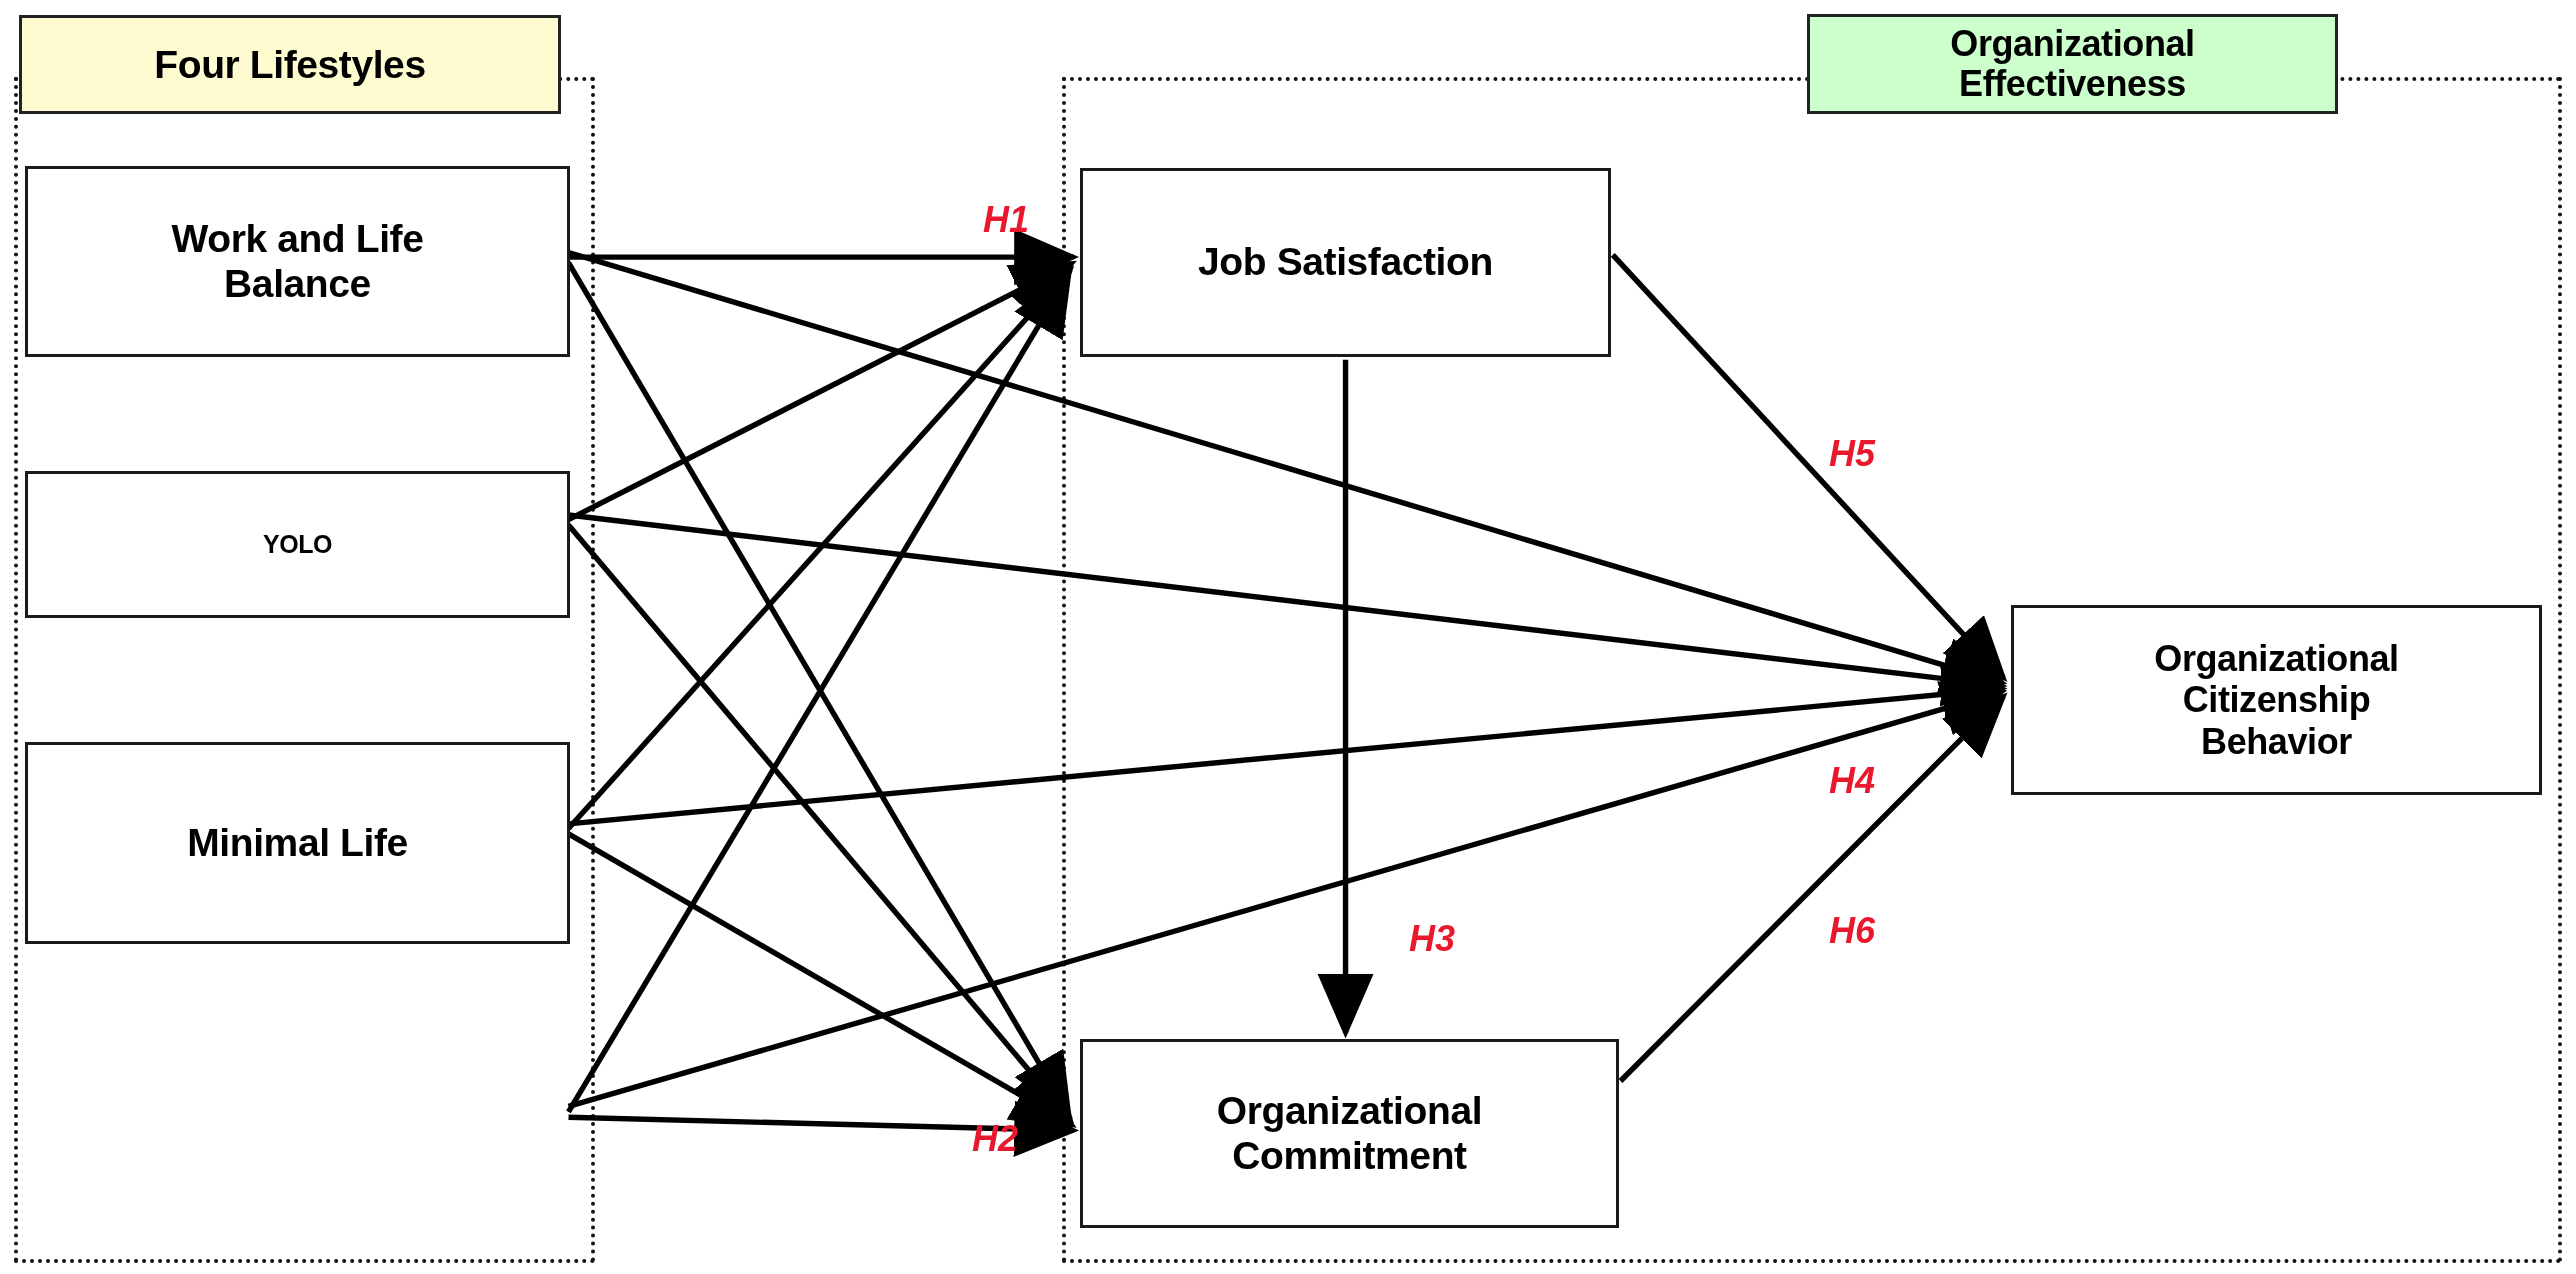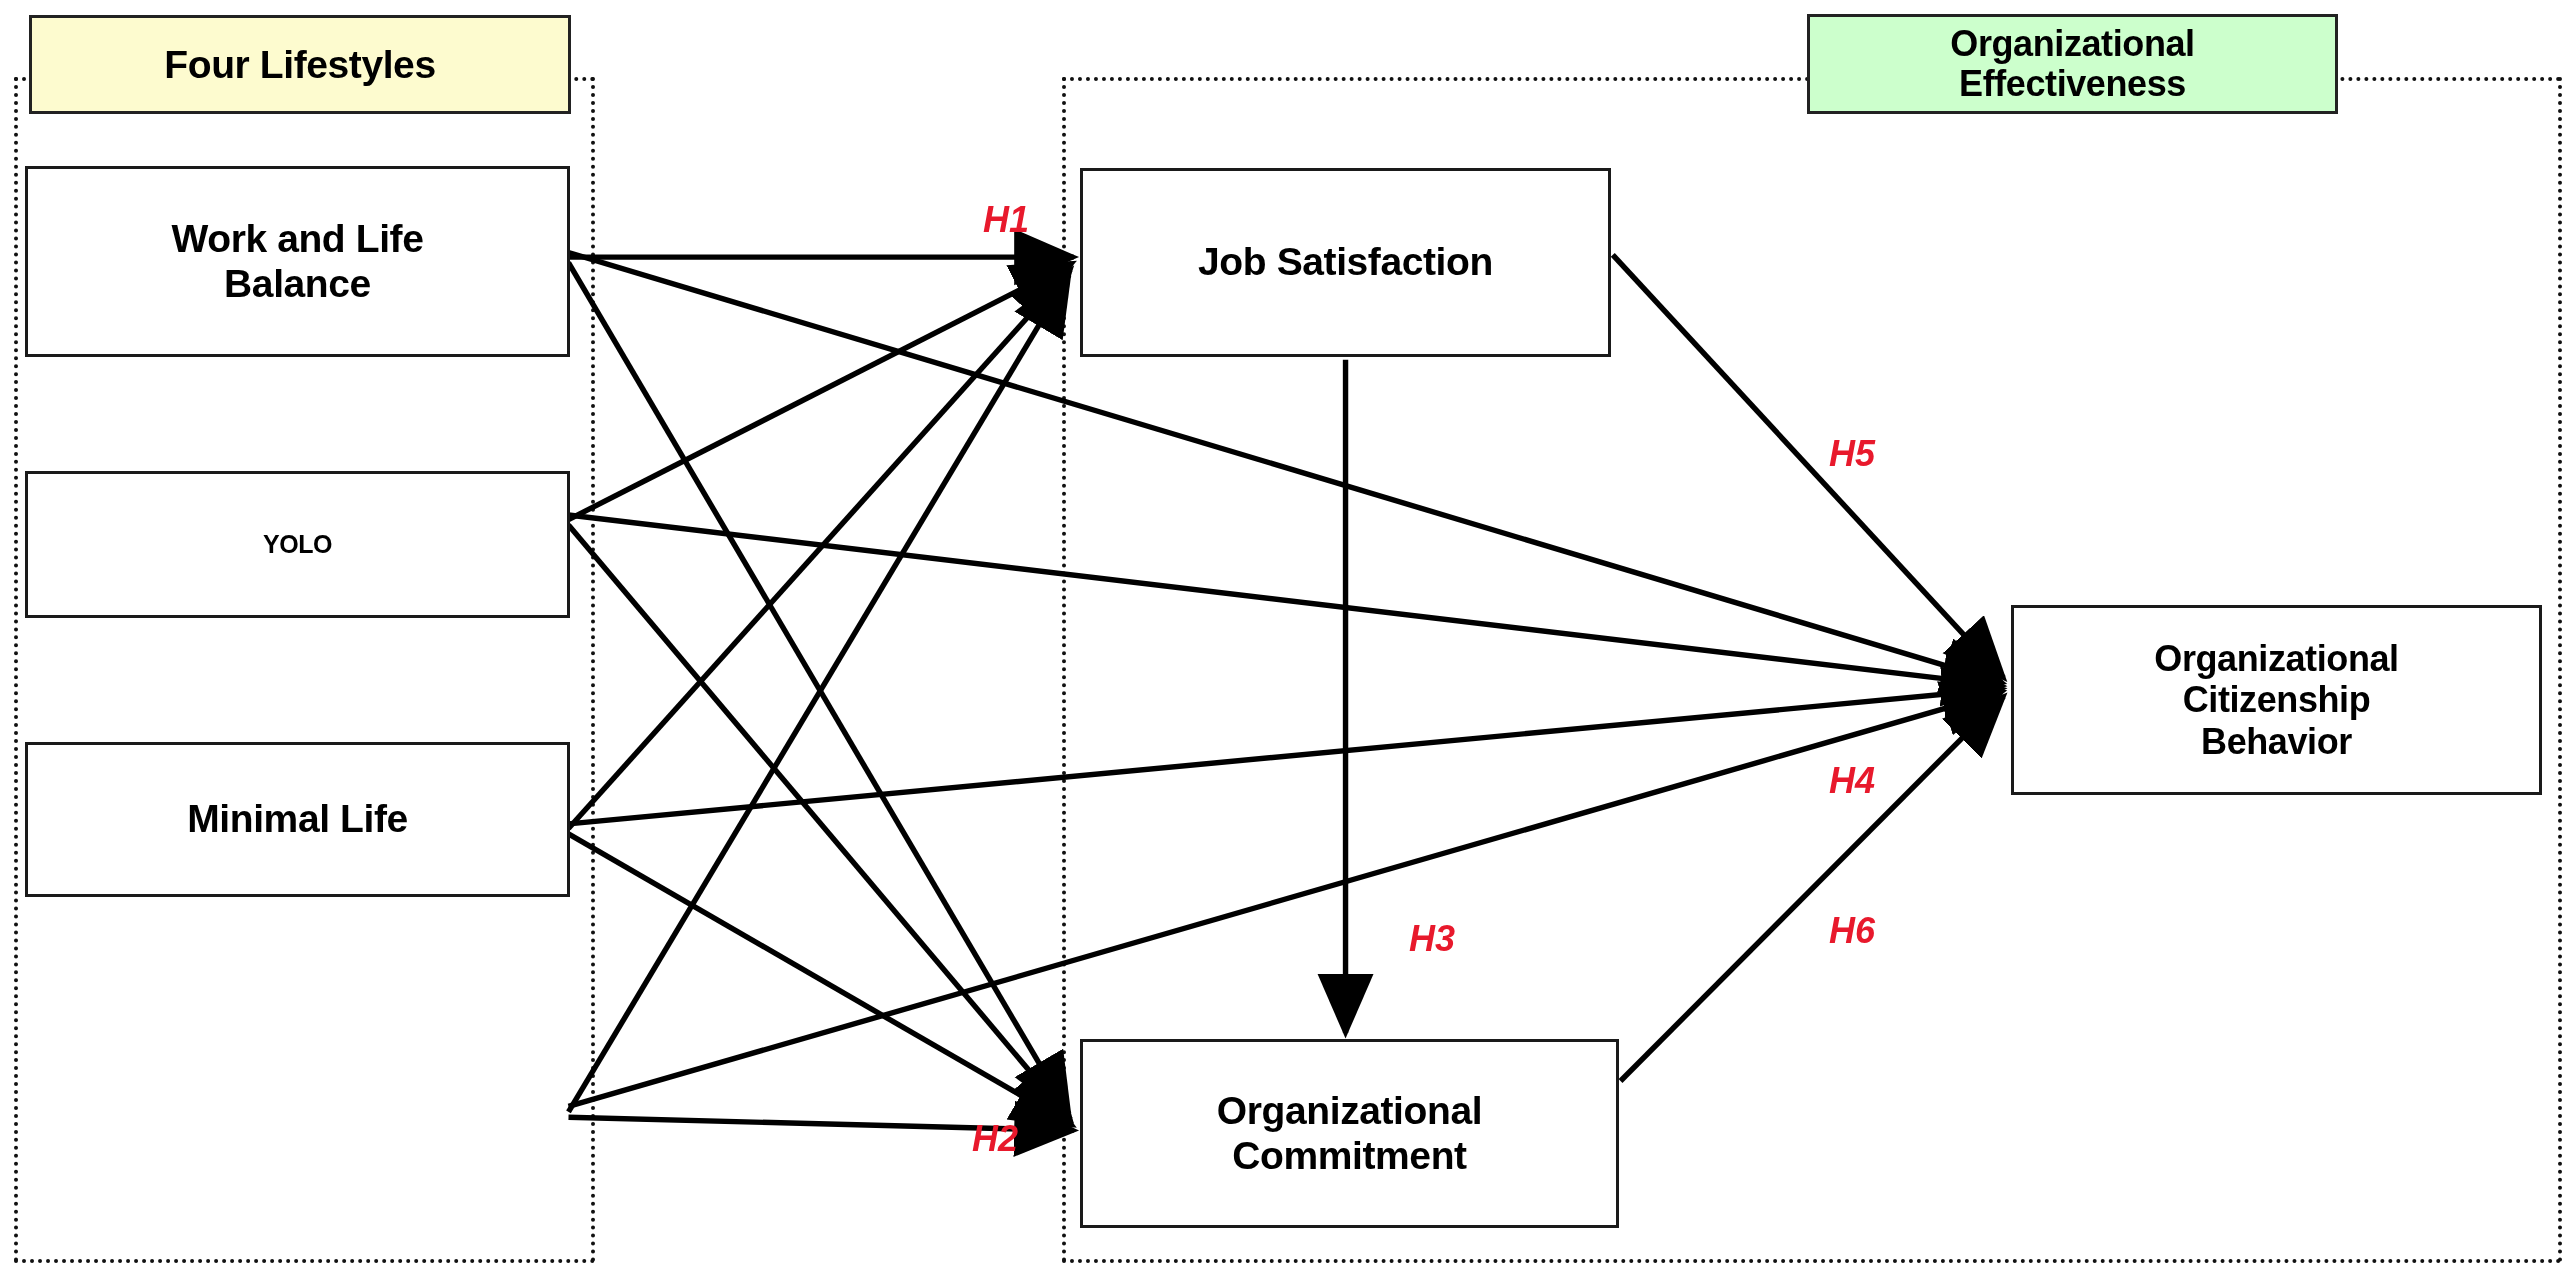--- a/index.html
+++ b/index.html
@@ -54,39 +54,39 @@
       <line x1="736" y1="1433" x2="2592" y2="896"></line>
 
       <line x1="2088" y1="330" x2="2594" y2="878"></line>
 
       <line x1="2098" y1="1400" x2="2594" y2="902"></line>
 
       <line x1="1742" y1="466" x2="1742" y2="1338"></line>
     </g>
   </svg>
 
-  <div class="group-title" style="left:29px;top:15.4px;width:542px;height:99px;background:#FDFBCF;font-size:39px;z-index:8;text-align:right;">
+  <div class="group-title" style="left:19px;top:15.4px;width:542px;height:99px;background:#FDFBCF;font-size:39px;z-index:8;text-align:right;">
     <span>Four Lifestyles</span>
   </div>
 
   <div class="group-title" style="left:1807px;top:14px;width:531px;height:100px;background:#CCFFCC;font-size:36px;z-index:8;flex-direction:column;">
     <span>Organizational</span>
     <span>Effectiveness</span>
   </div>
 
   <div class="node" style="left:25px;top:166px;width:545px;height:191px;font-size:39px;flex-direction:column;z-index:5;">
     <span>Work and Life</span>
     <span>Balance</span>
   </div>
 
   <div class="node" style="left:25px;top:471px;width:545px;height:147px;font-size:25px;z-index:5;">
     <span>YOLO</span>
   </div>
 
-  <div class="node" style="left:25px;top:742px;width:545px;height:155px;font-size:39px;z-index:5;">
+  <div class="node" style="left:25px;top:742px;width:545px;height:202px;font-size:39px;z-index:5;">
     <span>Minimal Life</span>
   </div>
 
 
   <div class="node" style="left:1080px;top:168px;width:531px;height:189px;font-size:39px;z-index:5;align-items:center;">
     <span>Job Satisfaction</span>
   </div>
 
   <div class="node" style="left:1080px;top:1039px;width:539px;height:189px;font-size:39px;flex-direction:column;z-index:5;">
     <span>Organizational</span>

